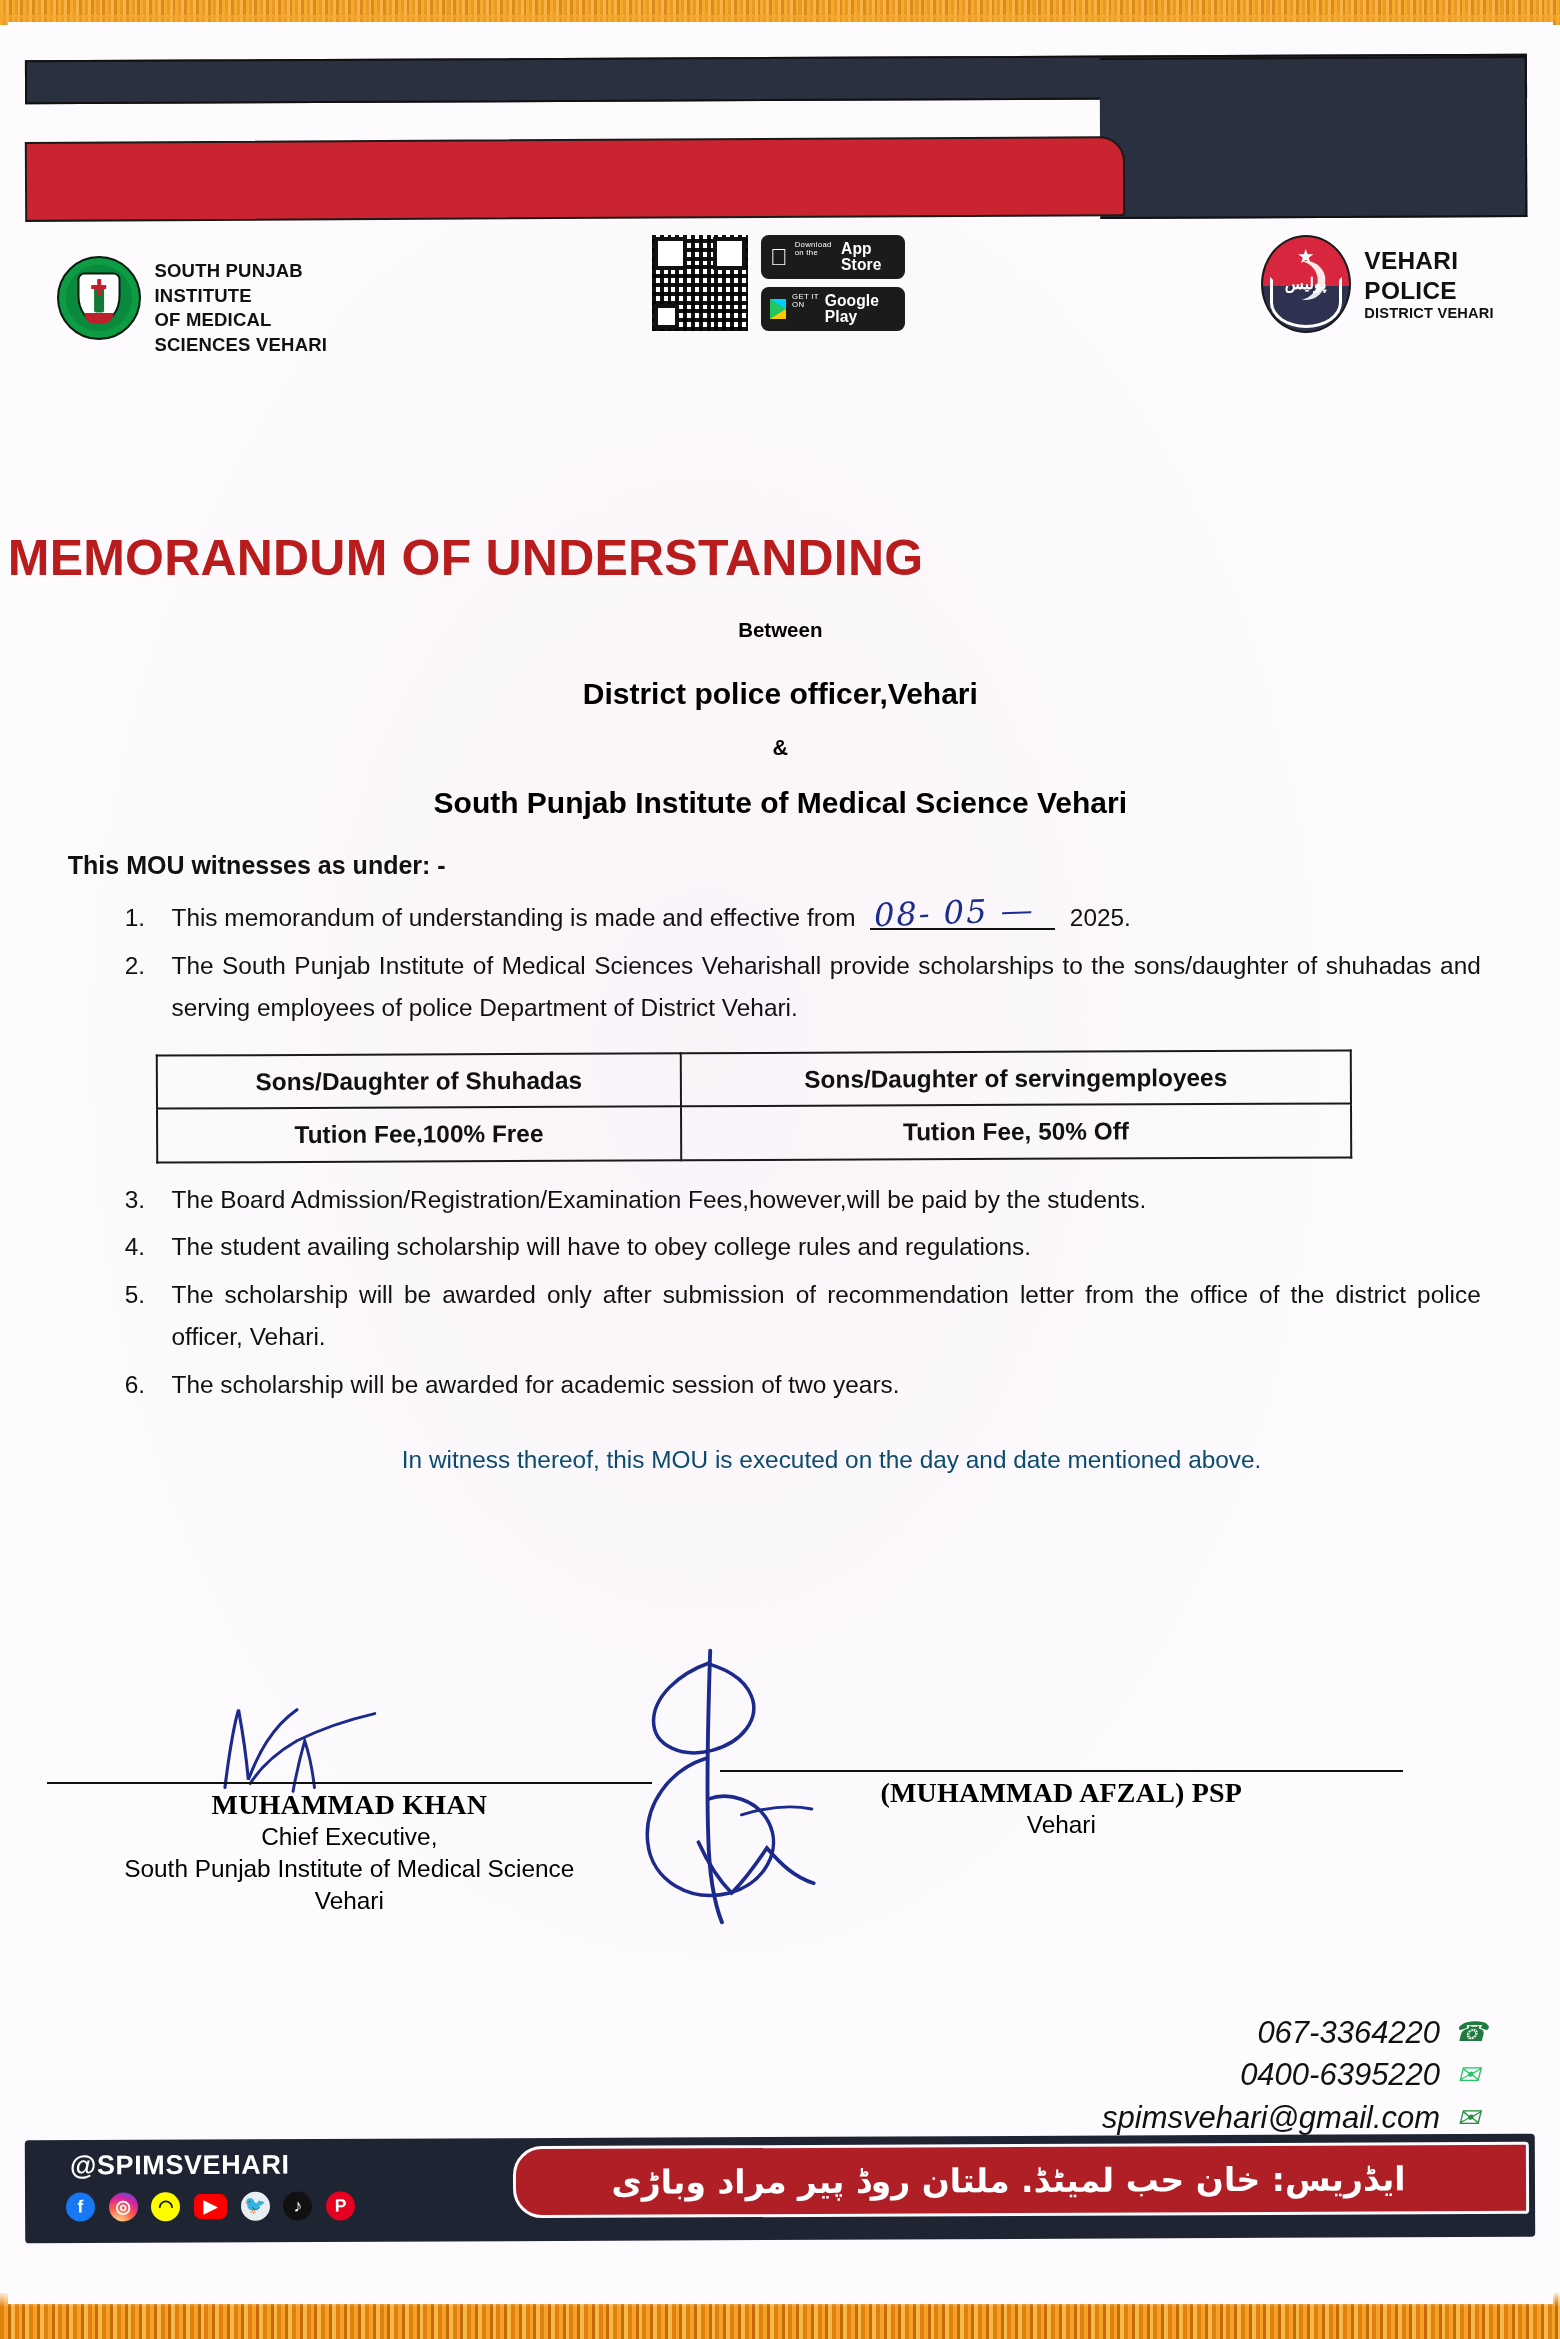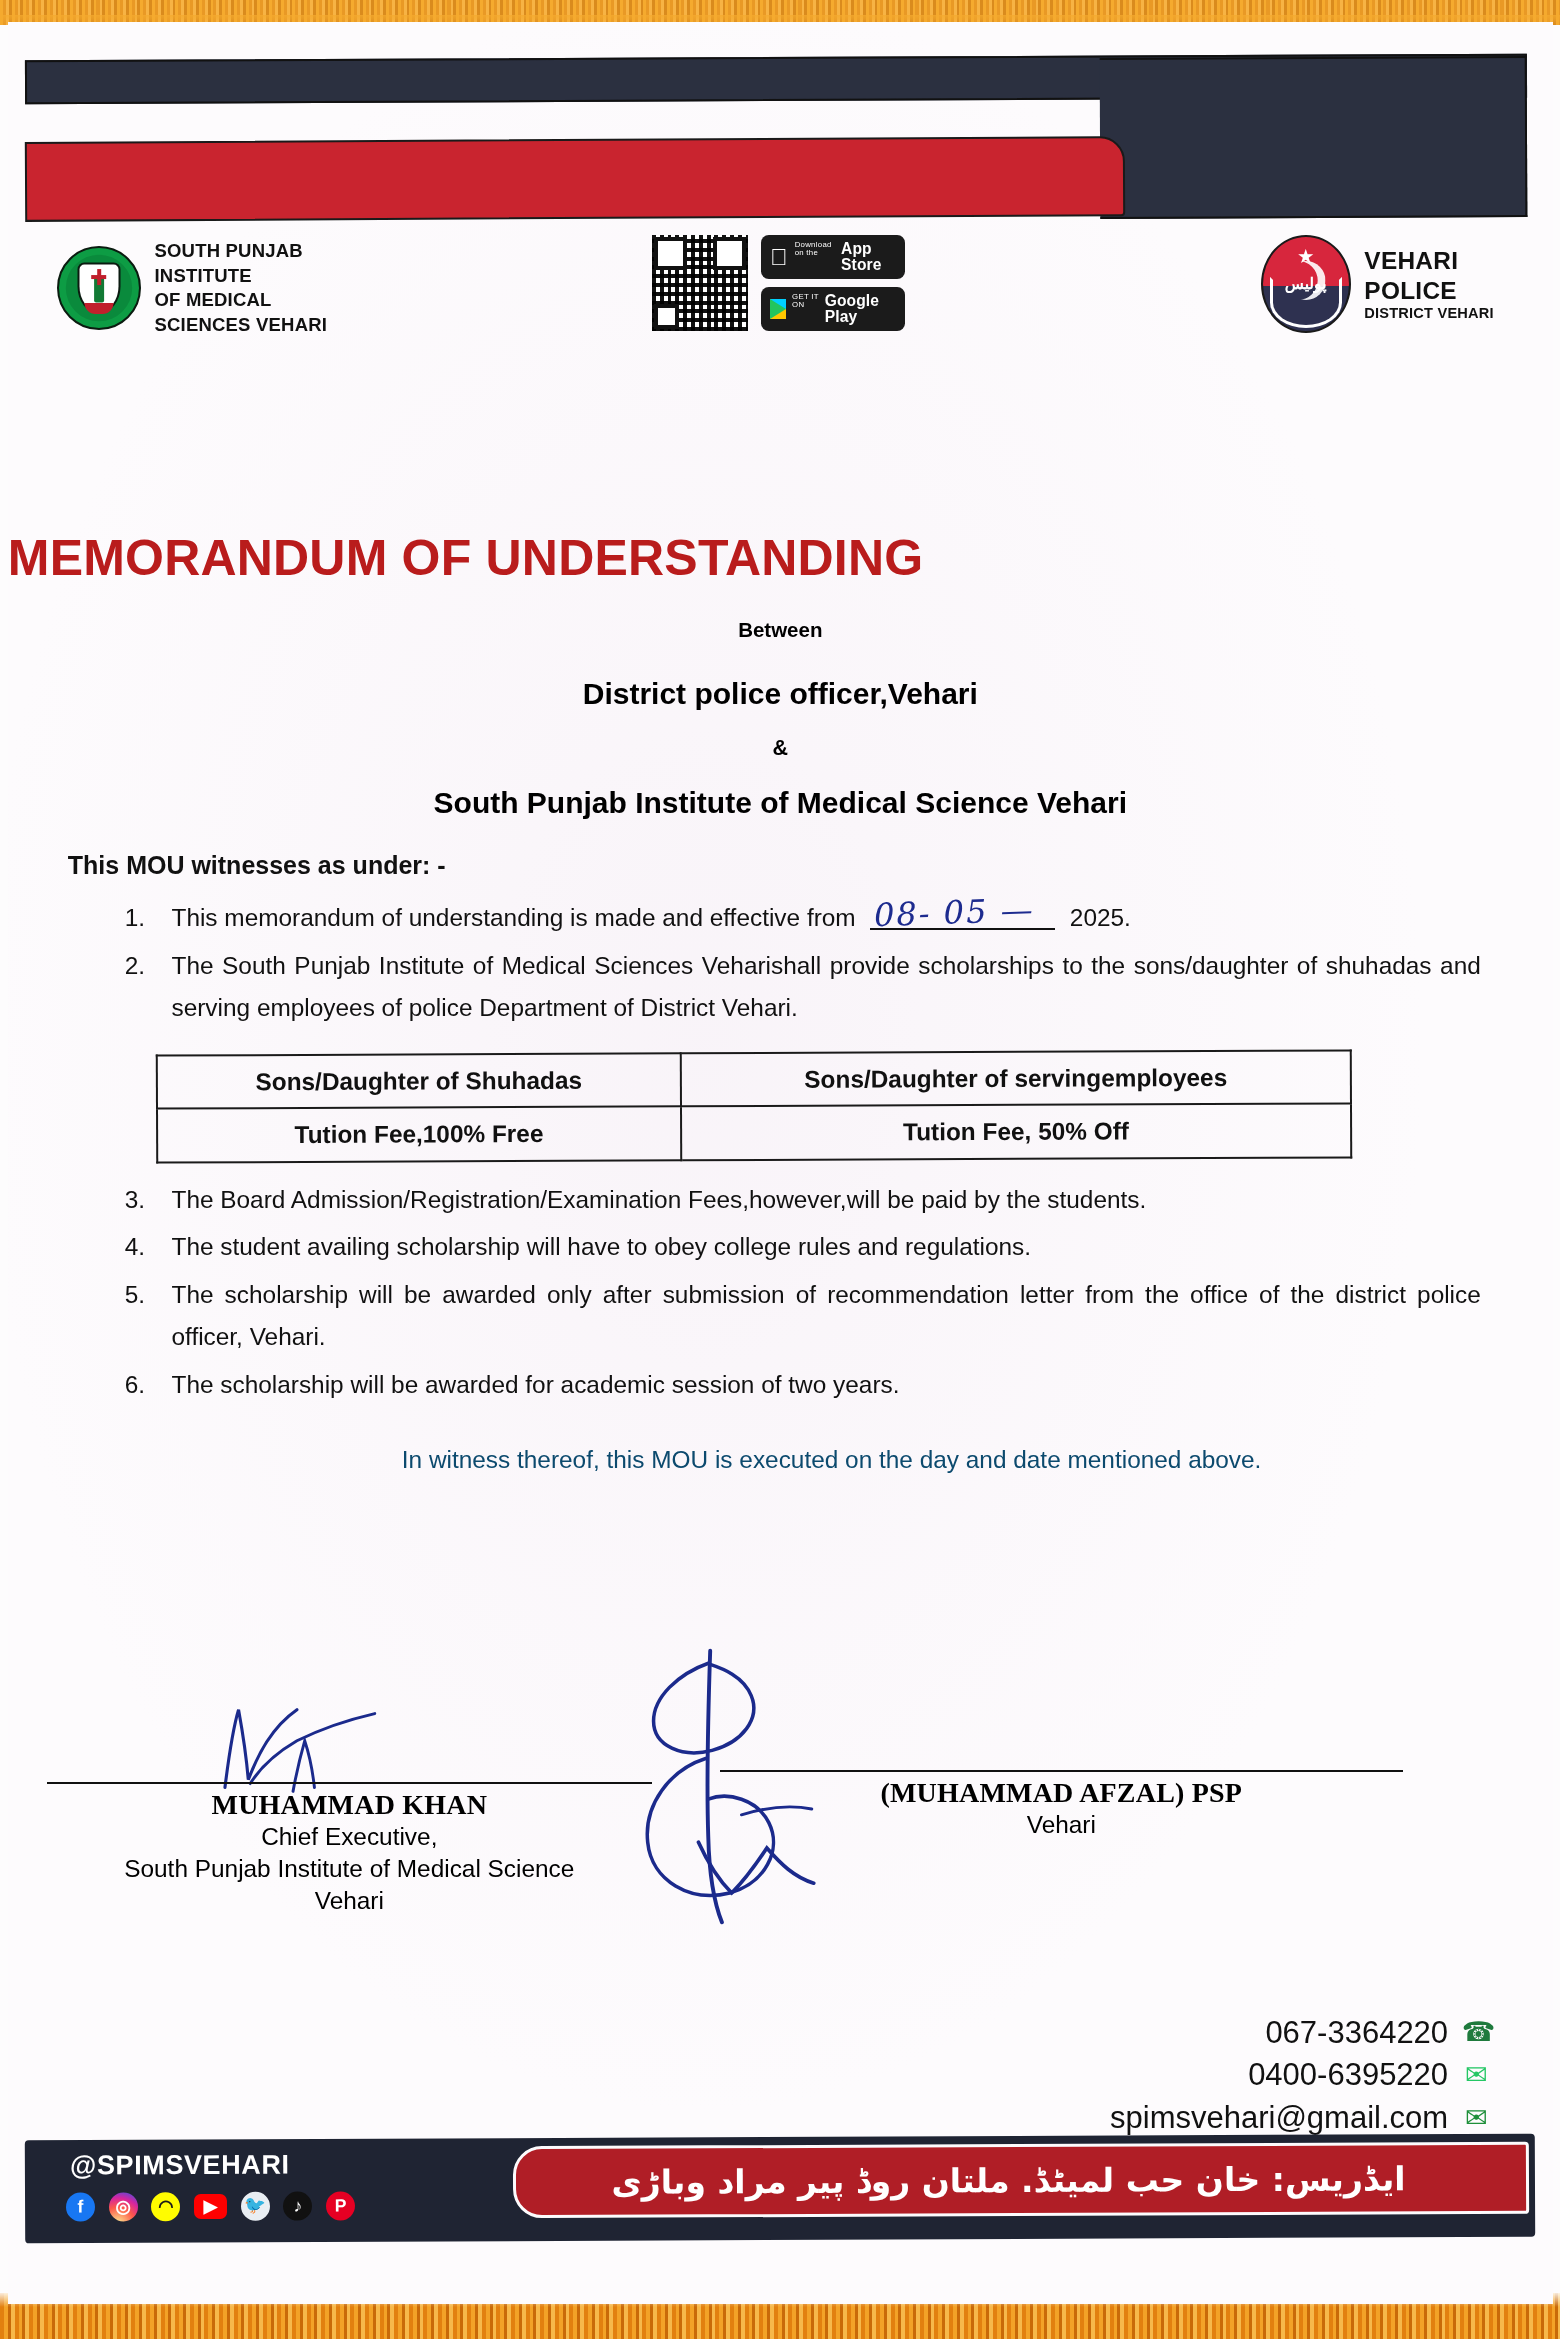--- a/index.html
+++ b/index.html
@@ -100,20 +100,21 @@
   .crest-cross::after{
     content:""; position:absolute; left:5.9px; top:-5.9px; width:3.9px; height:15.6px; background:#c0202c;
   }
   .crest-arc{
     position:absolute; left:50%; bottom:13.7px; transform:translateX(-50%);
     width:29px; height:11.7px; background:#c0202c; border-radius: 0 0 17.6px 17.6px; z-index:3;
   }
   .logo-left-text {
     font-weight: bold; font-size: 18.5px; line-height: 1.32; color: #111;
     letter-spacing: 0.2px;
+    margin-top: 20px;
   }
 
   .center-badges { position:absolute; left: 644px; top: 3.9px; display:flex; align-items:center; gap: 13.7px; }
   .qr {
     width: 96px; height: 96px; flex: none;
     background-color:#fff;
     background-image:
       repeating-linear-gradient(90deg,#111 0 3.9px,transparent 3.9px 7.8px),
       repeating-linear-gradient(0deg,#111 0 3.9px,transparent 3.9px 8.8px);
     background-blend-mode: multiply;
@@ -248,22 +249,22 @@
   }
   .ink-left {
     left: 195px; top: 57px; width: 254px; height: 107px;
   }
   .ink-right {
     left: 585px; top: 0px; width: 293px; height: 293px;
   }
 
   
   .contacts {
-    position:absolute; top: 1990px; right: 62px;
-    text-align: right; font-size: 31px; line-height: 1.38; color:#111;
+    position:absolute; top: 1990px; right: 70px;
+    text-align: right; font-size: 31px; line-height: 1.38; color:#111;font-style:italic;
   }
   .contact-row { display:flex; align-items:center; justify-content:flex-end; gap: 13.7px; }
   .c-ic { font-size: 27px; width: 29px; text-align:center; }
   .c-phone { color:#1f7a3d; }
   .c-wa { color:#25c765; }
   .c-mail { color:#1e8f3a; }
 
   
   .footer {
     position:absolute; left: 17.6px; bottom: 60px; width: 1510px; height: 107px;

